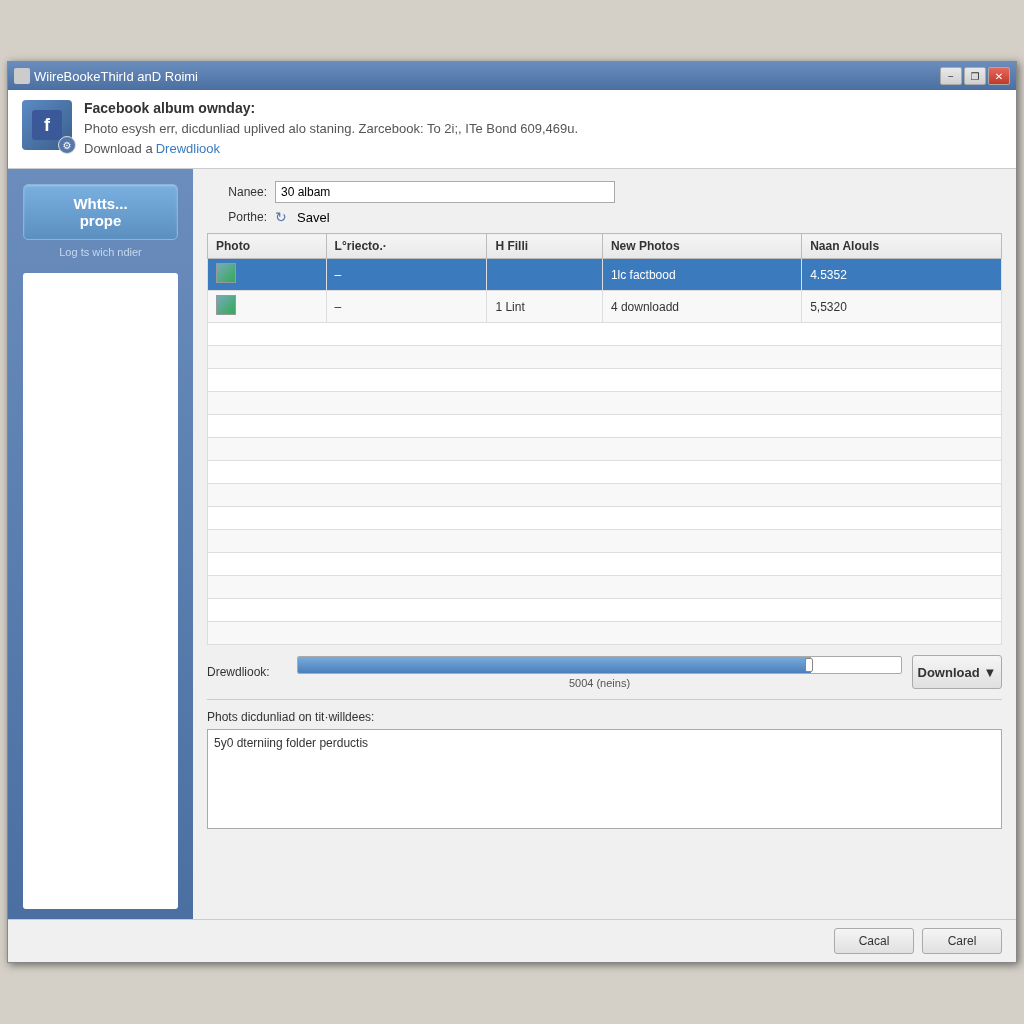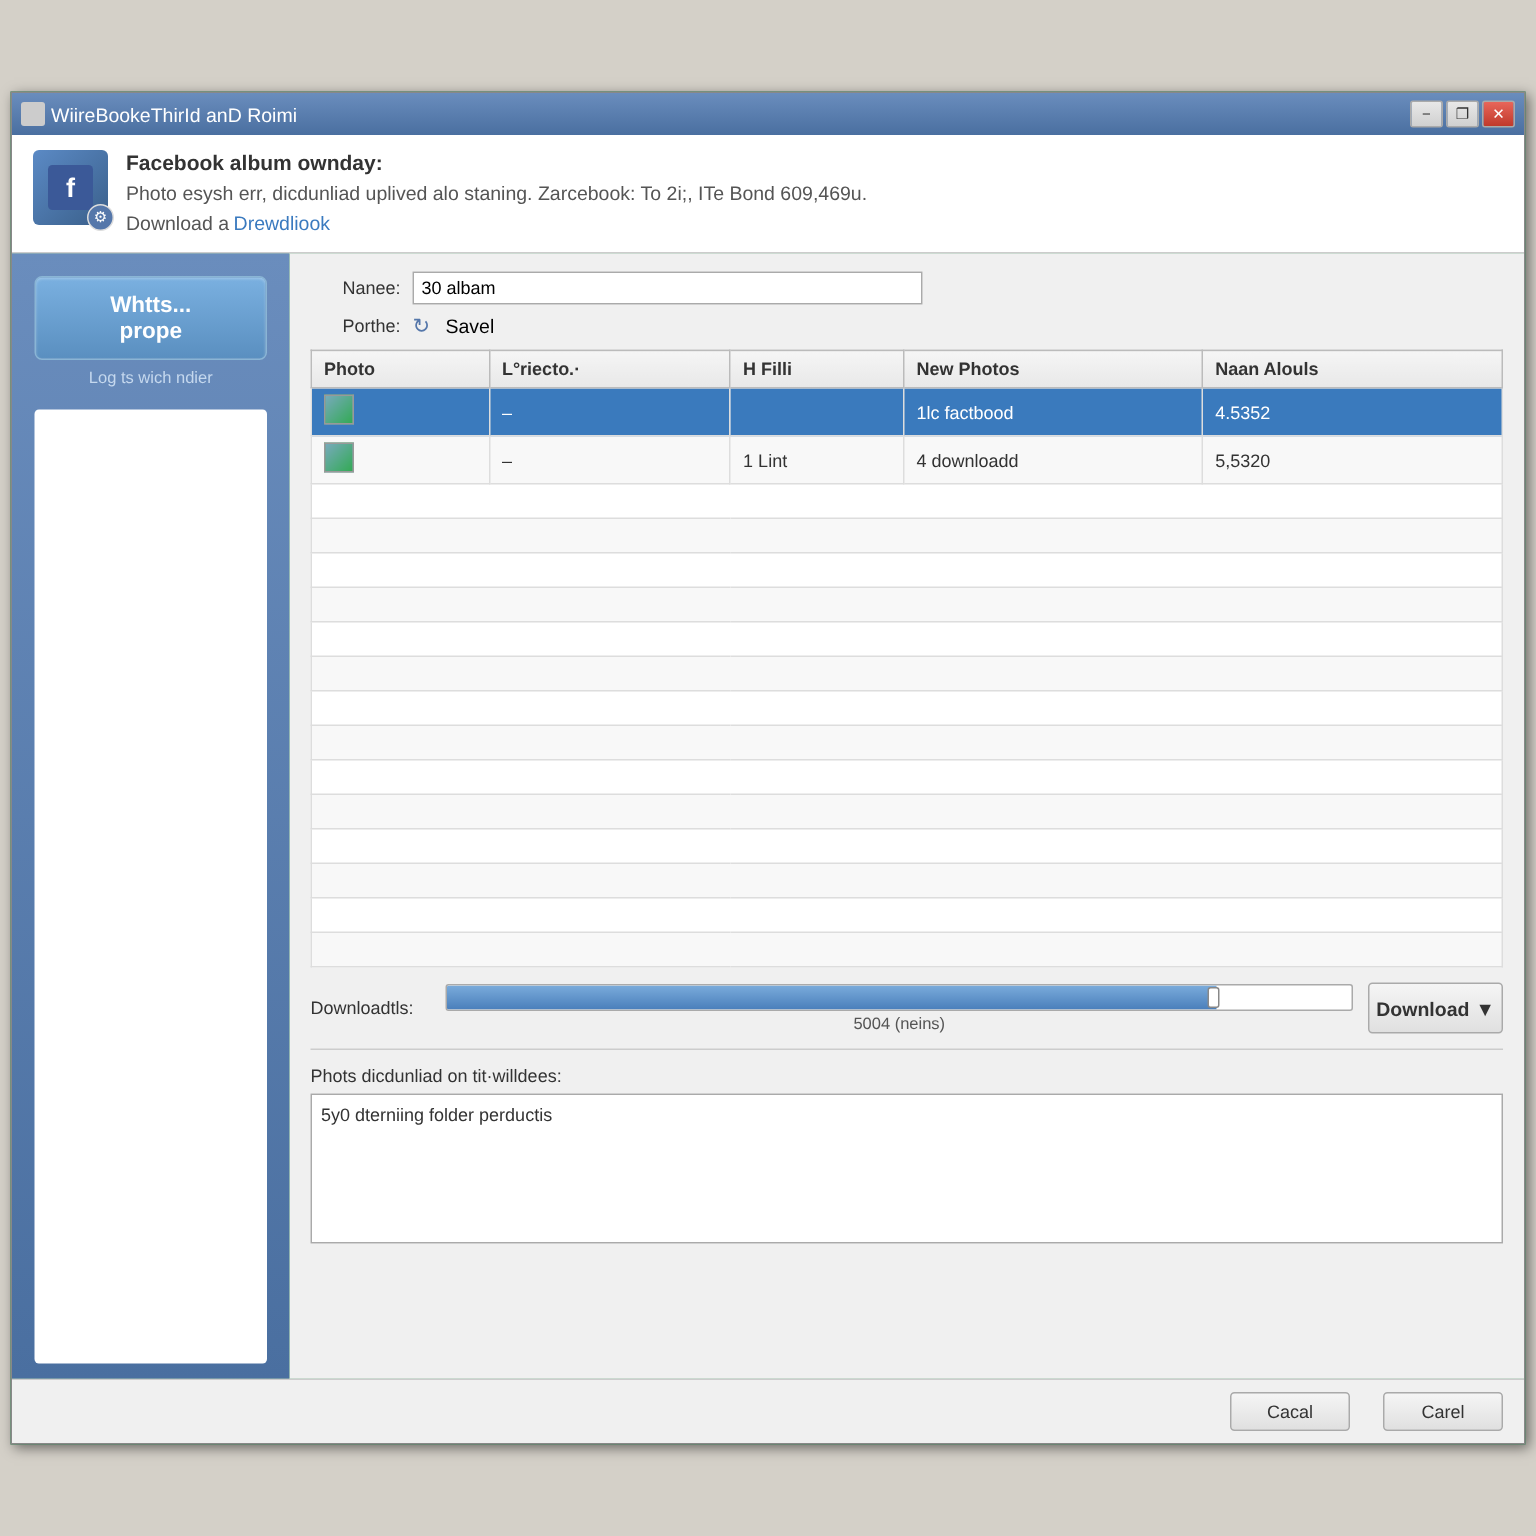--- a/index.html
+++ b/index.html
@@ -1,20 +1,20 @@
 <!DOCTYPE html>
 <html><head>
   <meta charset="utf-8">
   <style>
     * { box-sizing: border-box; margin: 0; padding: 0; font-family: 'Segoe UI', Tahoma, Geneva, Verdana, sans-serif; font-size: 13px; }
     body { background: #d4d0c8; display: flex; justify-content: center; align-items: center; height: 100vh; }
     
     .window {
       width: 1010px;
-      background: #15803d;
+      background: #1d4ed8;
       border: 1px solid #888;
       box-shadow: 2px 2px 8px rgba(0,0,0,0.5);
     }
     
     
     .title-bar {
       background: linear-gradient(to bottom, #6a8dbd, #4a6fa0);
       height: 28px;
       display: flex;
       align-items: center;
@@ -316,21 +316,21 @@
       outline: none;
     }
     
     
     .footer-area {
       background: #f0f0f0;
       border-top: 1px solid #ccc;
       padding: 8px 14px;
       display: flex;
       justify-content: flex-end;
-      gap: 22px;
+      gap: 8px;
     }
     .footer-btn {
       width: 80px;
       height: 26px;
       background: linear-gradient(to bottom, #f5f5f5, #e0e0e0);
       border: 1px solid #aaa;
       border-radius: 3px;
       cursor: pointer;
       font-size: 12px;
       color: #333;
@@ -459,21 +459,21 @@
           <tr class="empty-row">
               <td colspan="5">&nbsp;</td>
             </tr>
           <tr class="empty-row">
               <td colspan="5">&nbsp;</td>
             </tr>
         </tbody>
       </table>
 
       <div class="download-section">
-        <span class="download-label">Downloadtls:</span>
+        <span class="download-label">Drewdliook:</span>
         <div class="progress-container">
           <div class="progress-bar-outer">
             <div class="progress-bar-inner"></div>
             <div class="progress-bar-thumb"></div>
           </div>
           <div class="progress-count">5004 (neins)</div>
         </div>
         <button class="download-btn">
           <span>Download</span>
           <span>▼</span>

